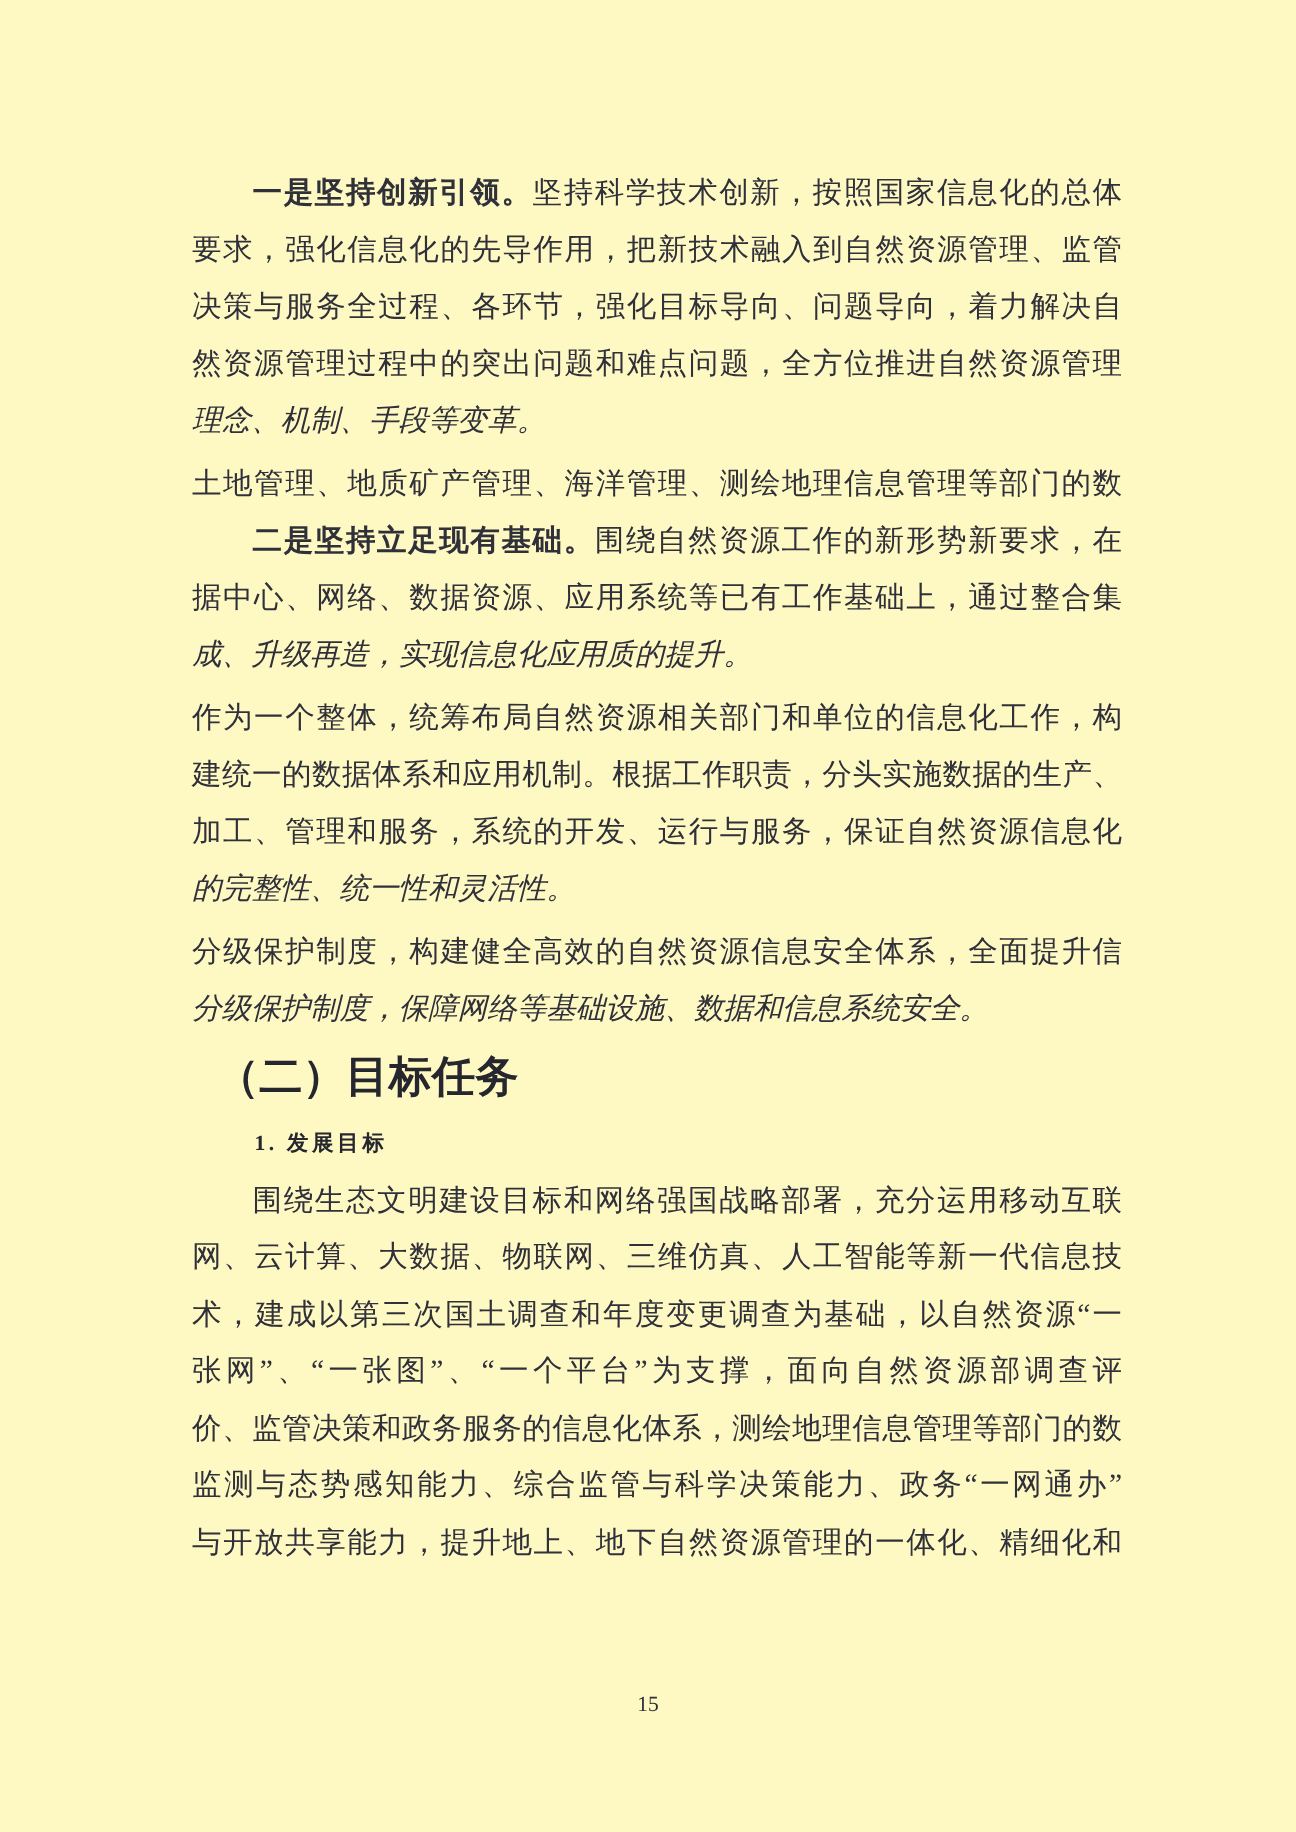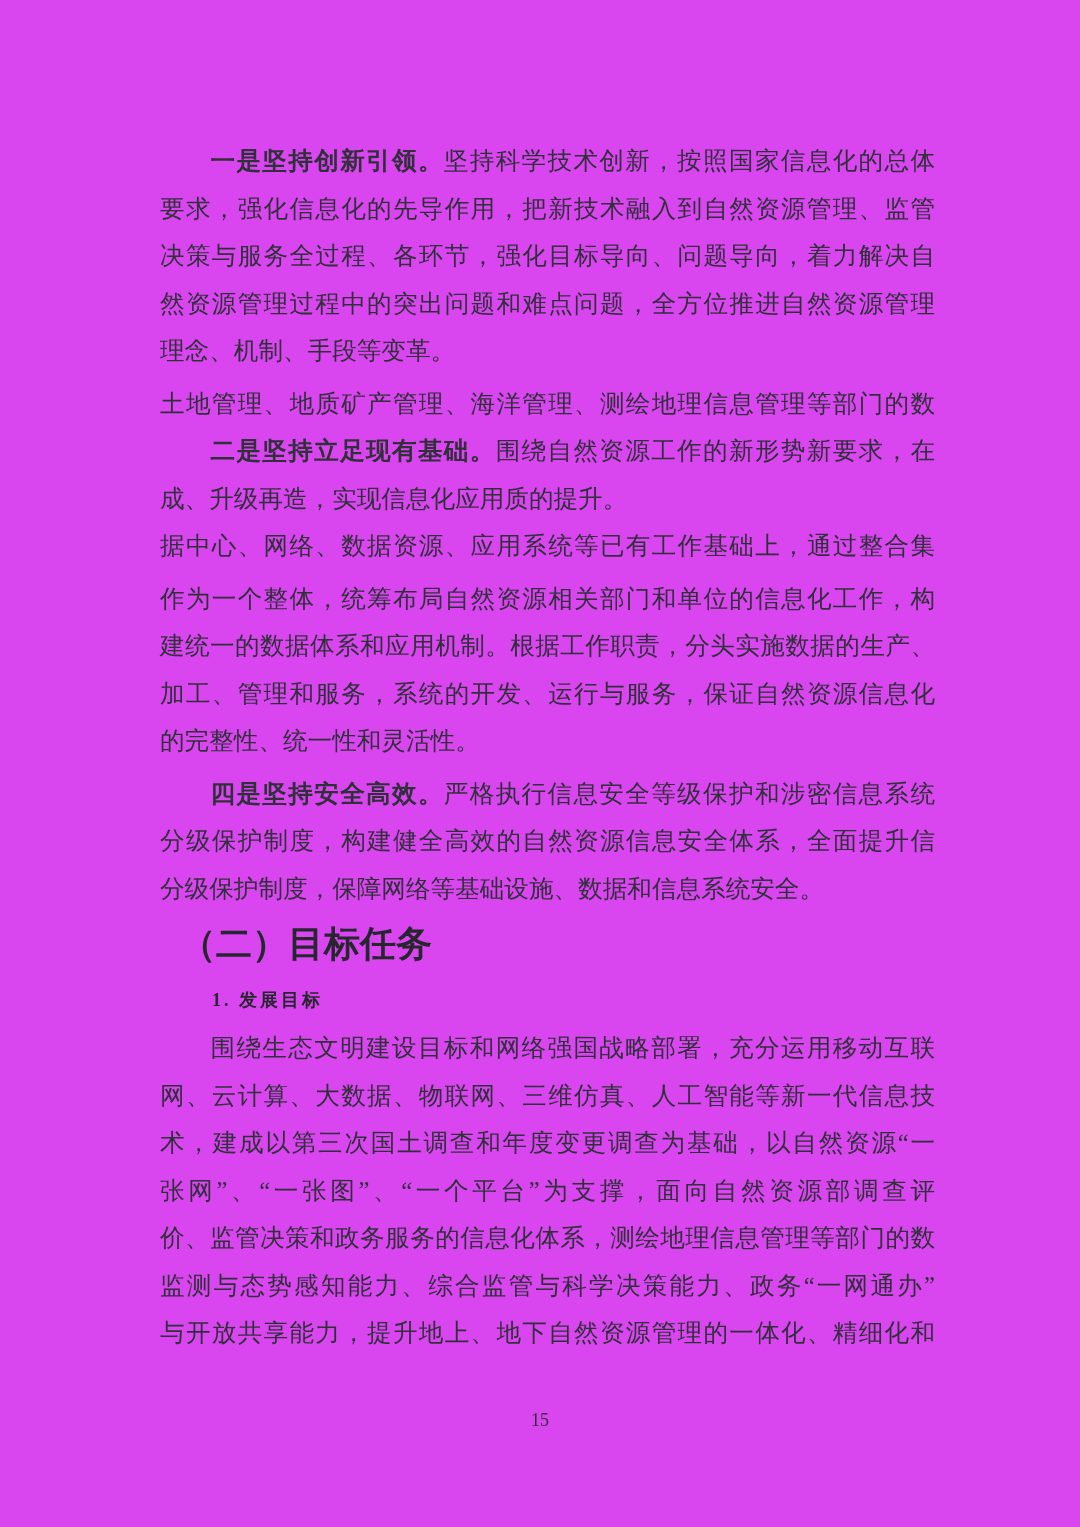--- a/index.html
+++ b/index.html
@@ -8,41 +8,42 @@
     width: 1080px;
     height: 1527px;
     background: #ffffff;
     font-family: "Liberation Serif", serif;
     overflow: hidden;
   }
   .page {
     position: relative;
     width: 1080px;
     height: 1527px;
-    background: #d946ef;
+    background: #fef9c3;
     overflow: hidden;
   }
   .text-content {
     position: absolute;
     left: 160px;
     top: 137px;
     width: 775px;
     color: #30303a;
     font-size: 24.6px;
   }
   .line {
     line-height: 47.5px;
     height: 47.5px;
     text-align: justify;
     text-align-last: justify;
     text-justify: inter-character;
   }
   .line.last {
     text-align: right;
     text-align-last: left;
+    font-style: italic;
   }
   .indent {
     display: inline-block;
     width: 49.2px;
     height: 1px;
   }
   .lead {
     font-weight: bold;
     font-family: "Liberation Sans", sans-serif;
   }
@@ -88,31 +89,30 @@
       <div class="para">
         <div class="line"><span class="indent"></span><b class="lead">一是坚持创新引领。</b><span>坚持科学技术创新，按照国家信息化的总体</span></div>
         <div class="line"><span>要求，强化信息化的先导作用，把新技术融入到自然资源管理、监管</span></div>
         <div class="line"><span>决策与服务全过程、各环节，强化目标导向、问题导向，着力解决自</span></div>
         <div class="line"><span>然资源管理过程中的突出问题和难点问题，全方位推进自然资源管理</span></div>
         <div class="line last"><span>理念、机制、手段等变革。</span></div>
       </div>
       <div class="para">
         <div class="line"><span>土地管理、地质矿产管理、海洋管理、测绘地理信息管理等部门的数</span></div>
         <div class="line"><span class="indent"></span><b class="lead">二是坚持立足现有基础。</b><span>围绕自然资源工作的新形势新要求，在</span></div>
+        <div class="line"><span>据中心、网络、数据资源、应用系统等已有工作基础上，通过整合集</span></div>
         <div class="line last"><span>成、升级再造，实现信息化应用质的提升。</span></div>
-        <div class="line"><span>据中心、网络、数据资源、应用系统等已有工作基础上，通过整合集</span></div>
       </div>
       <div class="para">
         <div class="line"><span>作为一个整体，统筹布局自然资源相关部门和单位的信息化工作，构</span></div>
         <div class="line"><span>建统一的数据体系和应用机制。根据工作职责，分头实施数据的生产、</span></div>
         <div class="line"><span>加工、管理和服务，系统的开发、运行与服务，保证自然资源信息化</span></div>
         <div class="line last"><span>的完整性、统一性和灵活性。</span></div>
       </div>
       <div class="para">
-        <div class="line"><span class="indent"></span><b class="lead">四是坚持安全高效。</b><span>严格执行信息安全等级保护和涉密信息系统</span></div>
         <div class="line"><span>分级保护制度，构建健全高效的自然资源信息安全体系，全面提升信</span></div>
         <div class="line last"><span>分级保护制度，保障网络等基础设施、数据和信息系统安全。</span></div>
       </div>
       <div class="h2">（二）目标任务</div>
       <div class="h3">1. 发展目标</div>
       <div class="para">
         <div class="line"><span class="indent"></span><span>围绕生态文明建设目标和网络强国战略部署，充分运用移动互联</span></div>
         <div class="line"><span>网、云计算、大数据、物联网、三维仿真、人工智能等新一代信息技</span></div>
         <div class="line"><span>术，建成以第三次国土调查和年度变更调查为基础，以自然资源“一</span></div>
         <div class="line"><span>张网”、“一张图”、“一个平台”为支撑，面向自然资源部调查评</span></div>

